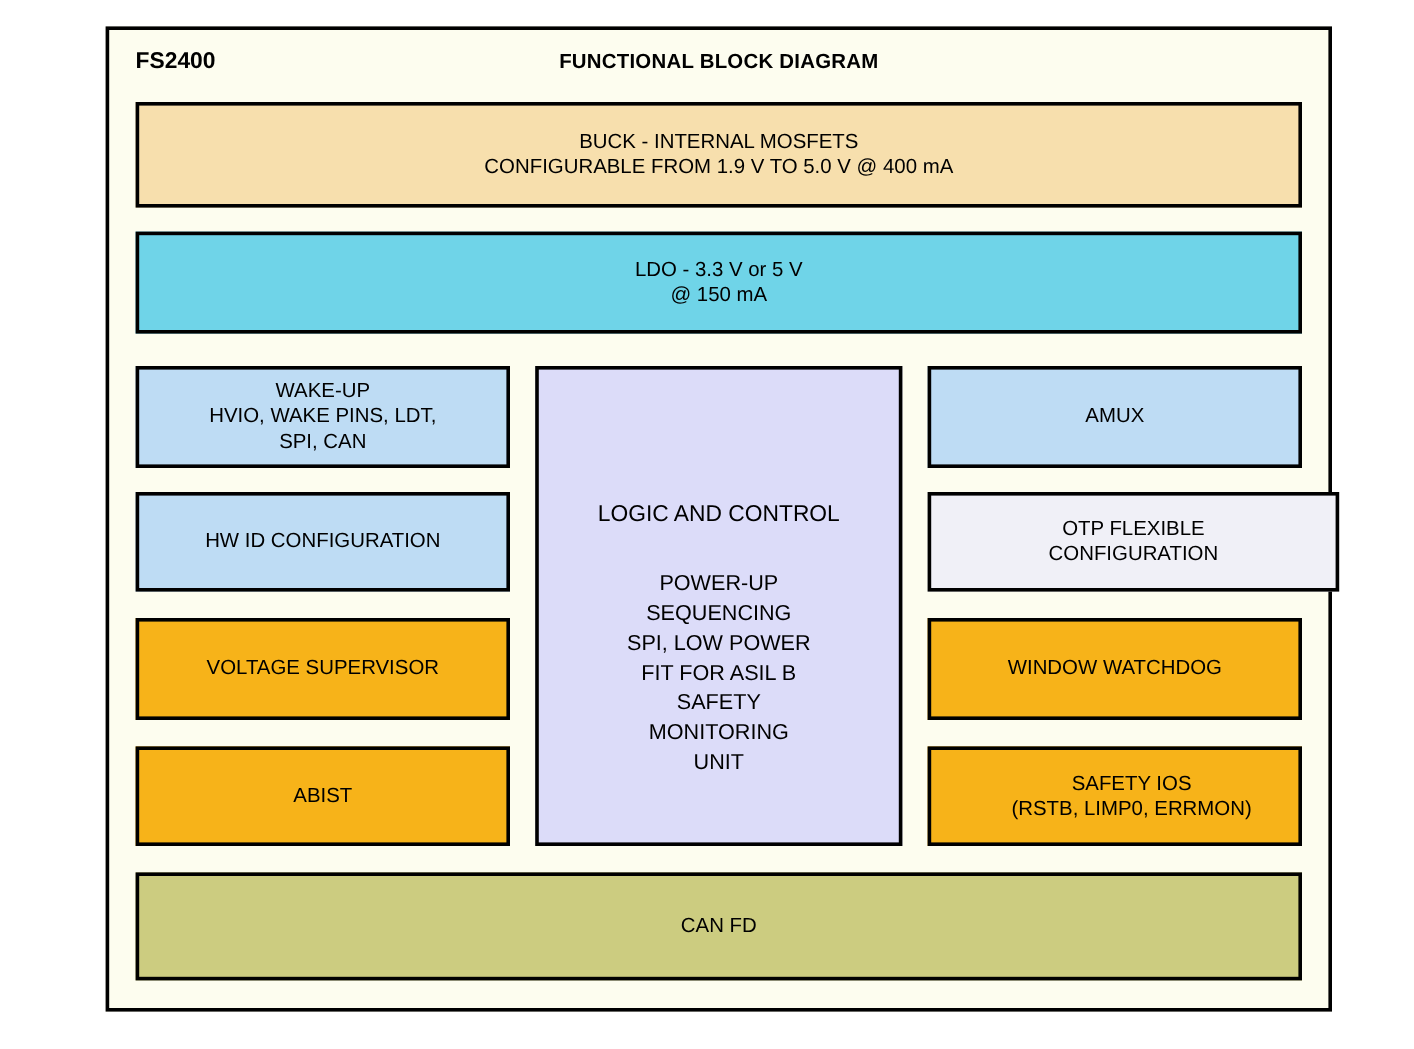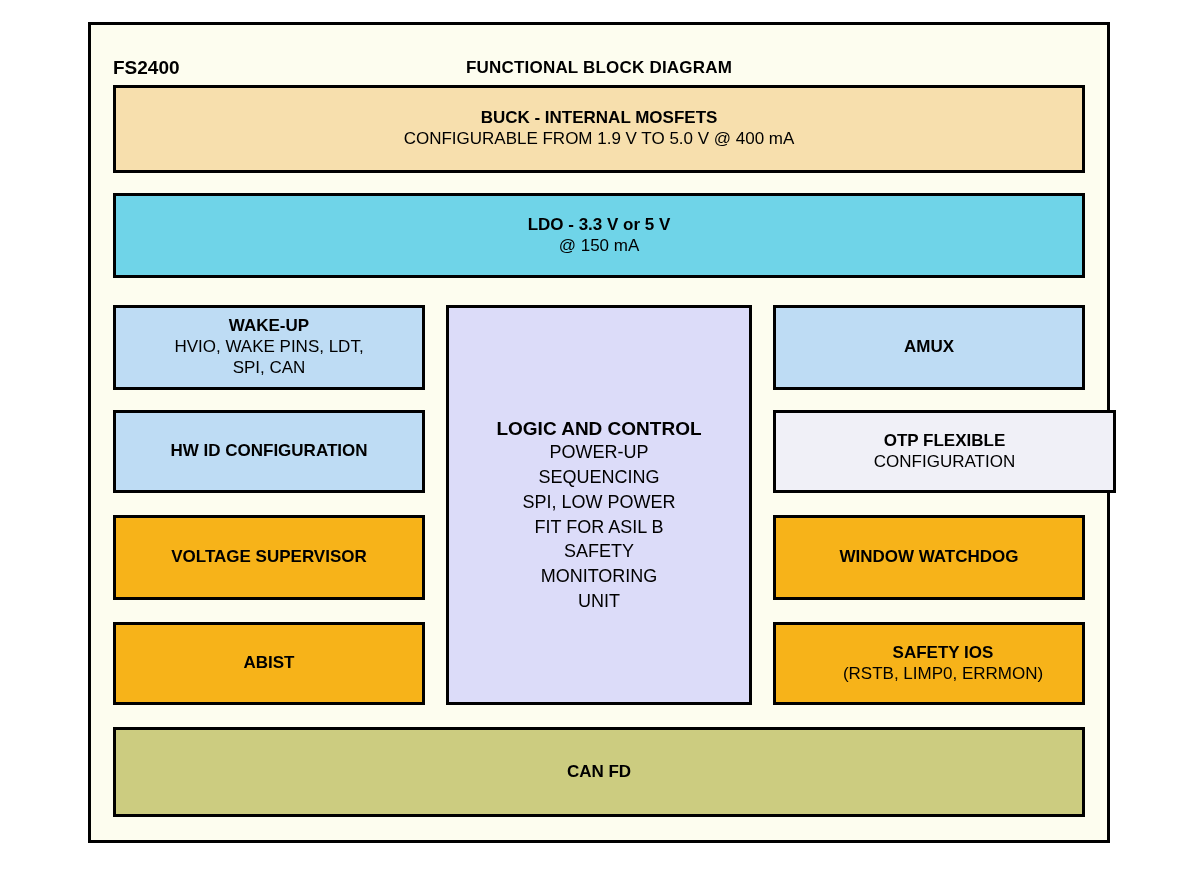--- a/index.html
+++ b/index.html
@@ -34,21 +34,20 @@
     border: 3px solid #000000;
   }
 
   
   .header {
     position: absolute;
     left: 0;
     top: 0;
     width: 100%;
     height: 58px;
-    margin-top: 16px;
   }
   .part-number {
     position: absolute;
     left: 22px;
     top: 16px;
     font-size: 19px;
     font-weight: bold;
     color: #000000;
     letter-spacing: 0px;
     white-space: nowrap;
@@ -73,21 +72,21 @@
     border: 3px solid #000000;
     display: flex;
     flex-direction: column;
     align-items: center;
     justify-content: center;
     text-align: center;
     color: #000000;
     line-height: 1.22;
   }
   .block .ttl {
-    font-weight: bold;
+    font-weight: normal;
     font-size: 17px;
     white-space: nowrap;
   }
   .block .sub {
     font-weight: normal;
     font-size: 17px;
     white-space: pre-line;
   }
 
   
@@ -127,20 +126,21 @@
   .blk-logic {
     left: 355px; top: 280px; width: 306px; height: 400px;
     background: #dcdcf9;
     justify-content: flex-start;
   }
   .blk-logic .ttl {
     margin-top: 109px;
     font-size: 19px;
   }
   .blk-logic .sub {
+    margin-top: 34px;
     font-size: 18px;
     line-height: 1.38;
   }
 
   .blk-amux {
     left: 682px; top: 280px; width: 312px; height: 85px;
     background: #bedcf4;
   }
 
   .blk-otp {

